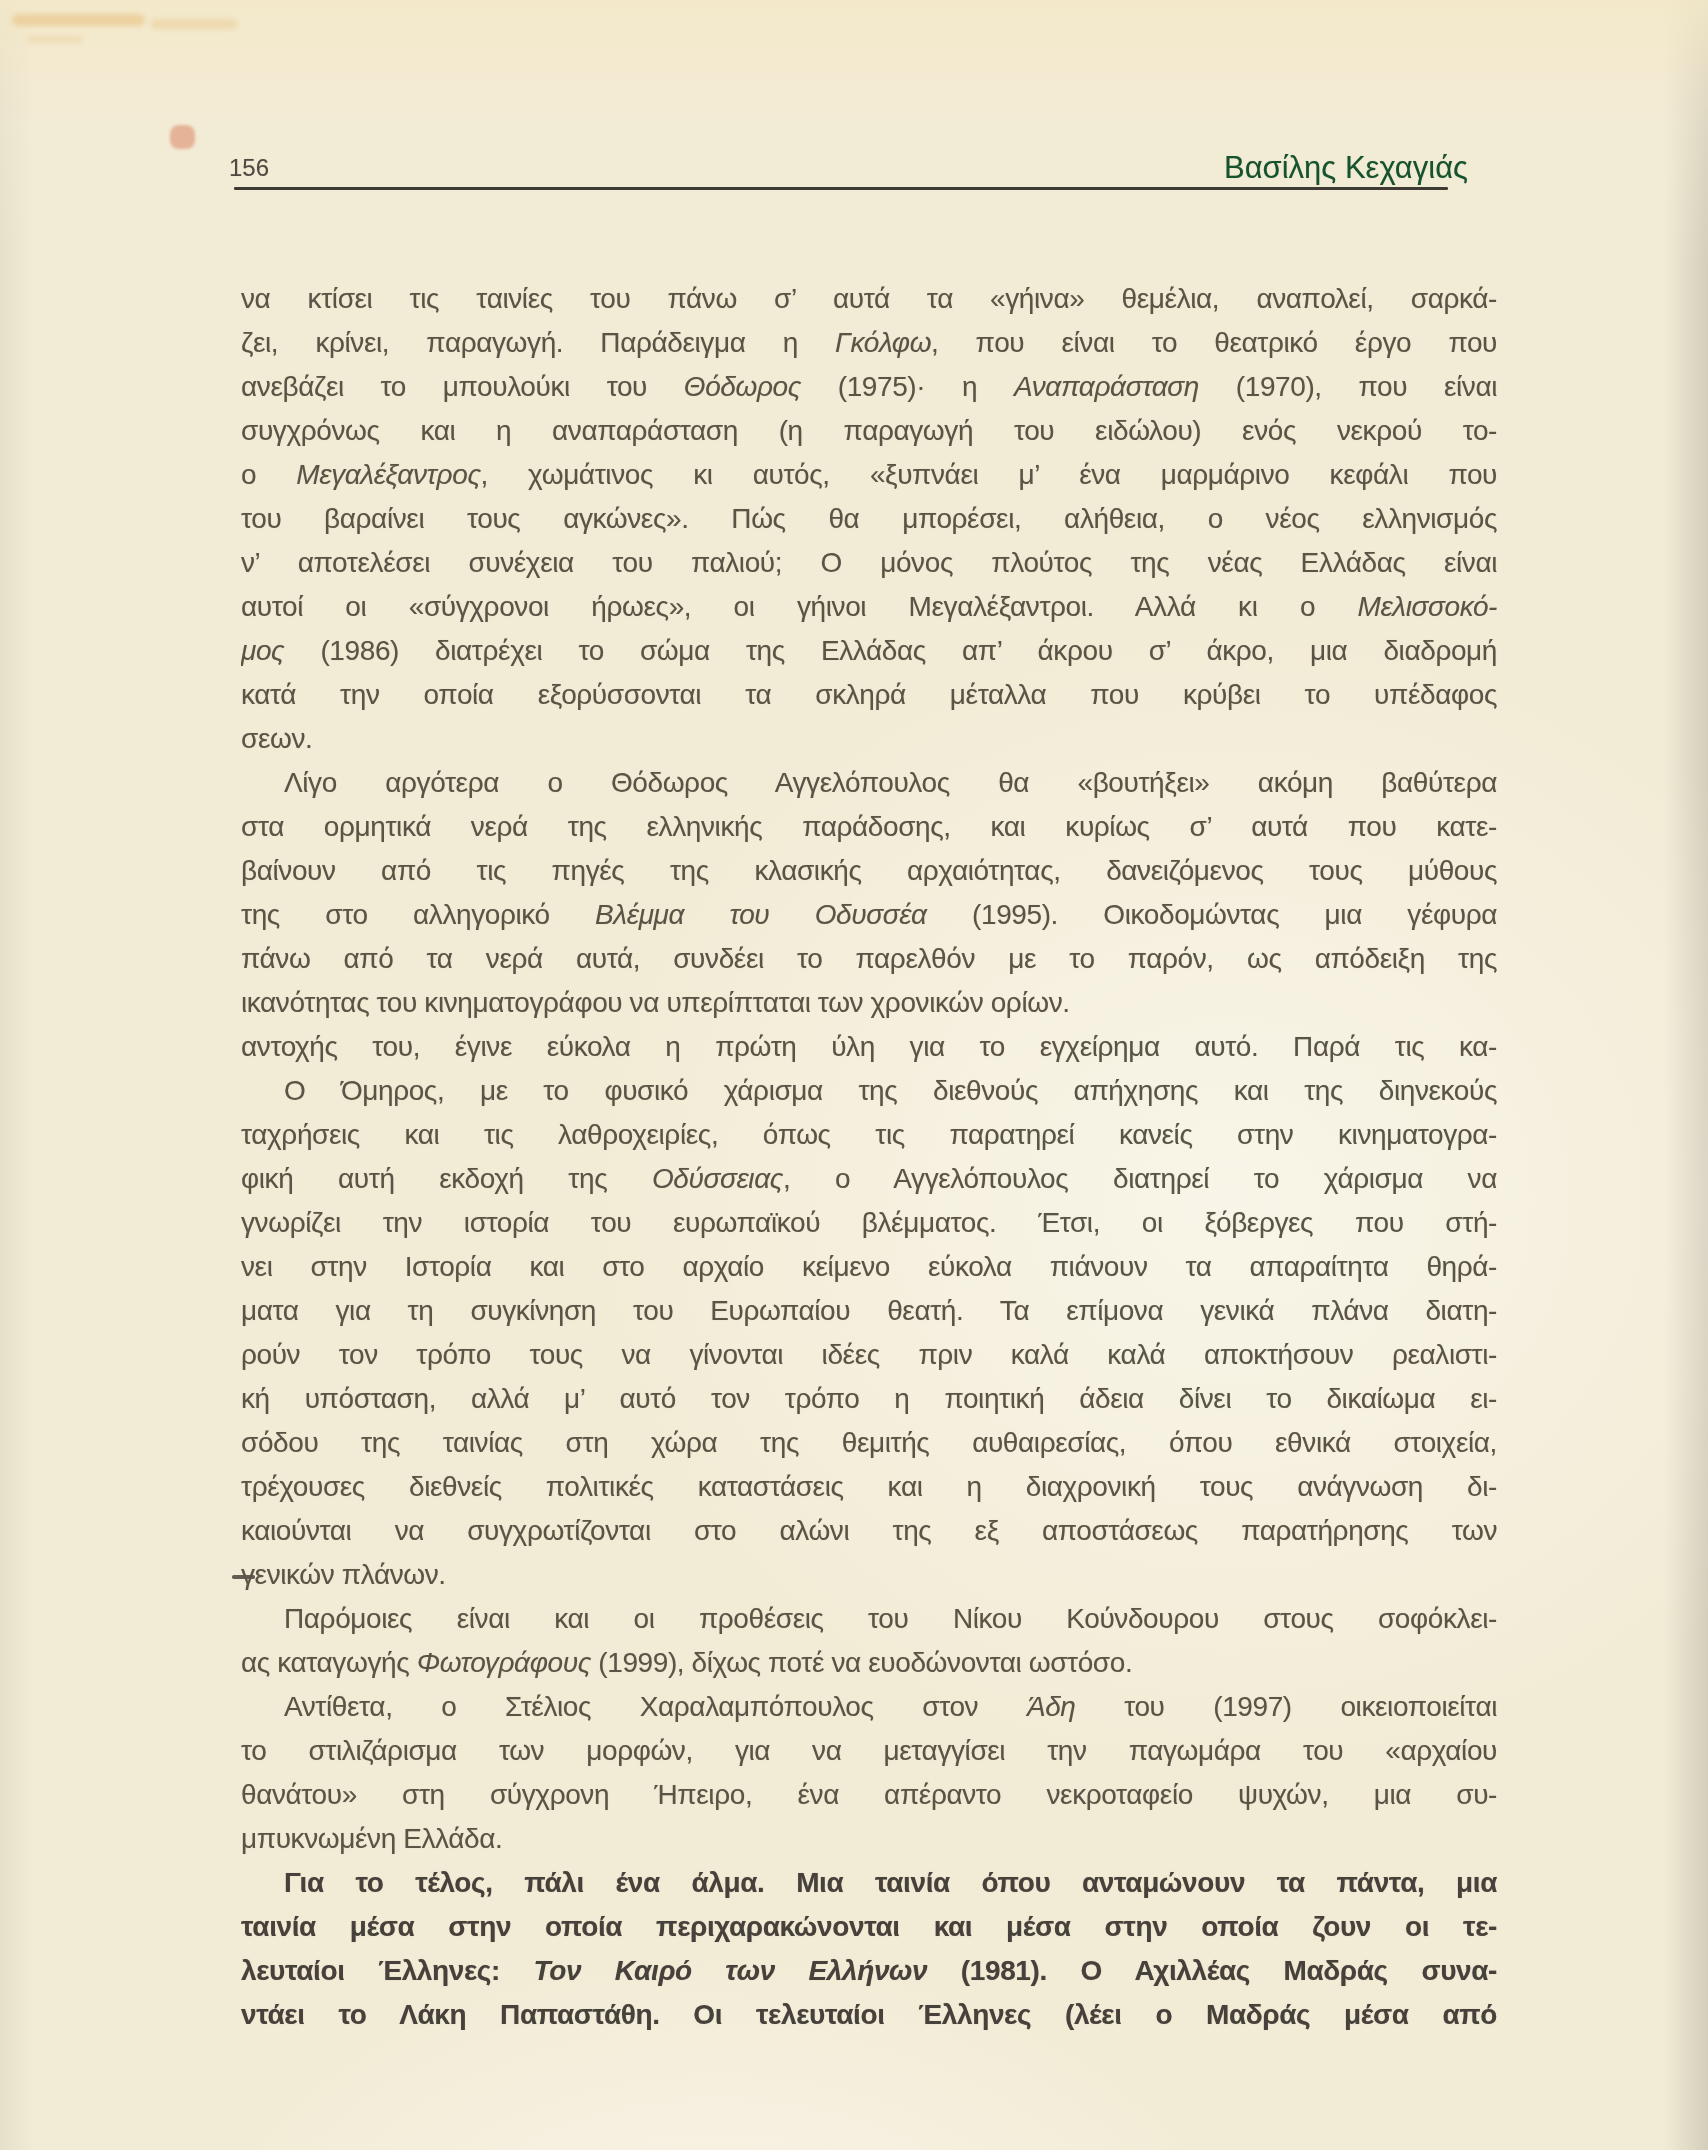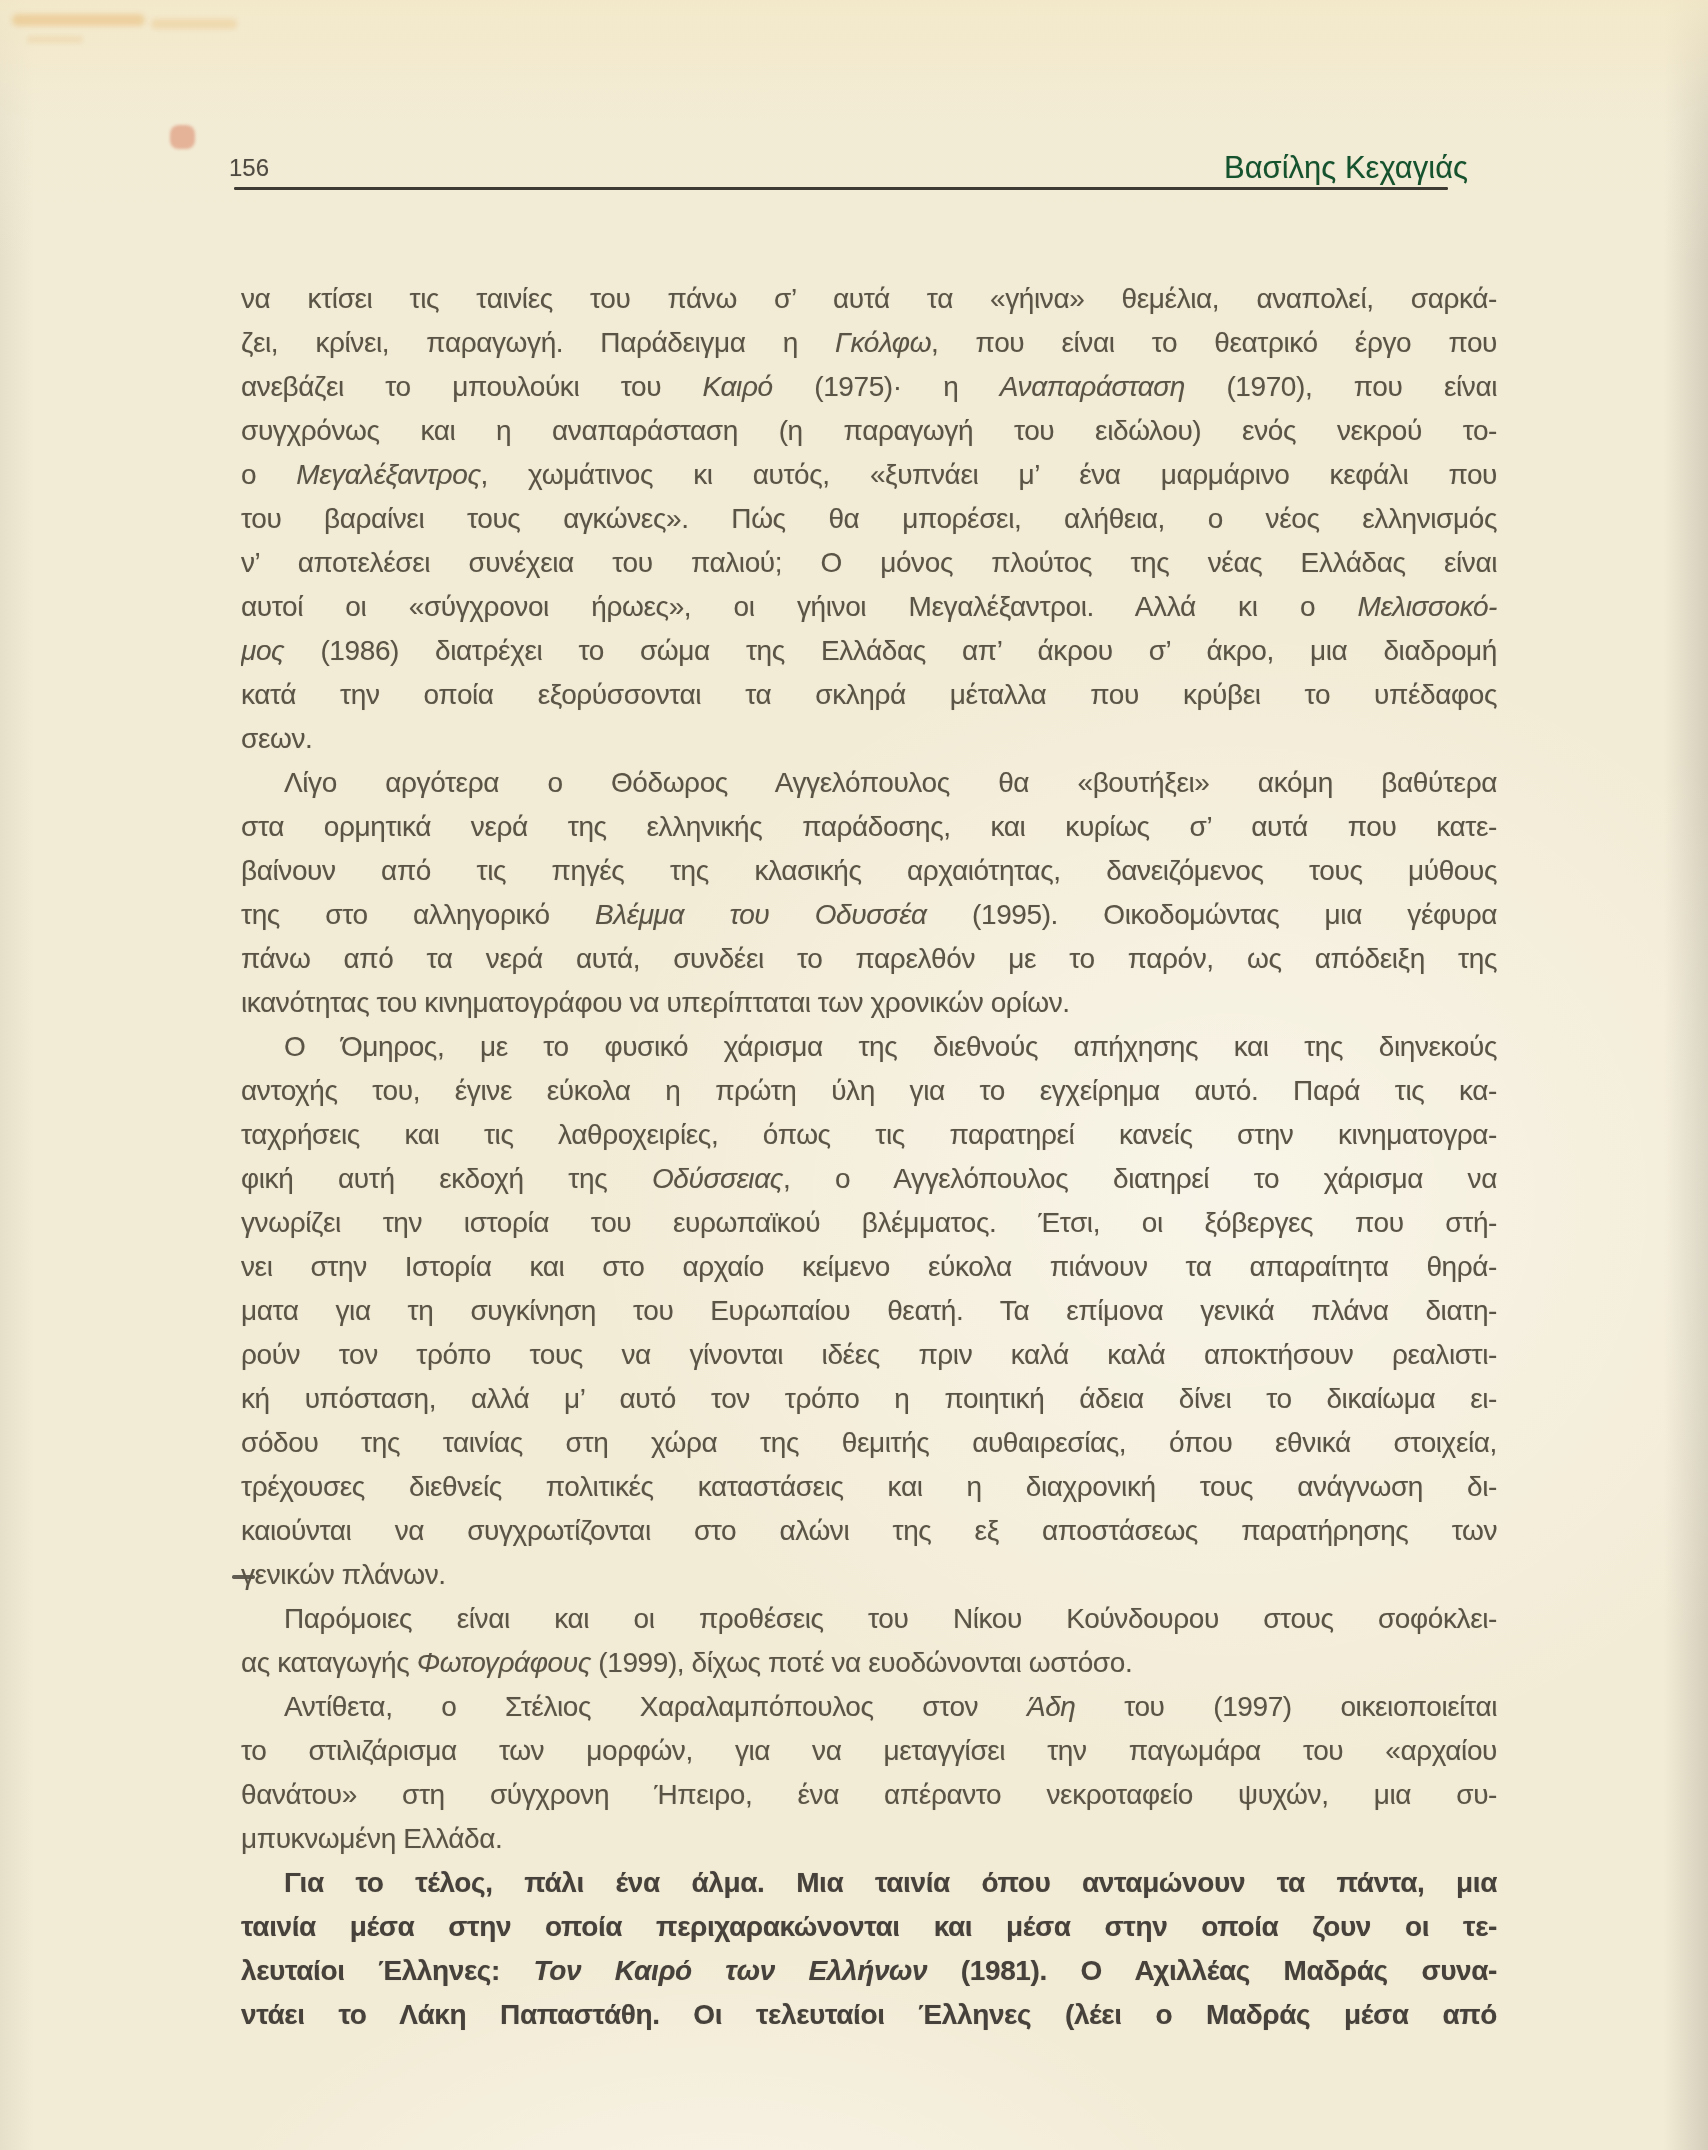--- a/index.html
+++ b/index.html
@@ -71,41 +71,41 @@
 <header>
   <span class="pageno">156</span>
   <span class="author">Βασίλης Κεχαγιάς</span>
   <div class="rule"></div>
 </header>
 
 <main id="body-text">
     <div class="para">
       <div class="line"><span>να κτίσει τις ταινίες του πάνω σ’ αυτά τα «γήινα» θεμέλια, αναπολεί, σαρκά-</span></div>
       <div class="line"><span>ζει, κρίνει, παραγωγή. Παράδειγμα η </span><em>Γκόλφω</em><span>, που είναι το θεατρικό έργο που</span></div>
-      <div class="line"><span>ανεβάζει το μπουλούκι του </span><em>Καιρό</em><span> (1975)· η </span><em>Αναπαράσταση</em><span> (1970), που είναι</span></div>
+      <div class="line"><span>ανεβάζει το μπουλούκι του </span><em>Θόδωρος</em><span> (1975)· η </span><em>Αναπαράσταση</em><span> (1970), που είναι</span></div>
       <div class="line"><span>συγχρόνως και η αναπαράσταση (η παραγωγή του ειδώλου) ενός νεκρού το-</span></div>
       <div class="line"><span>ο </span><em>Μεγαλέξαντρος</em><span>, χωμάτινος κι αυτός, «ξυπνάει μ’ ένα μαρμάρινο κεφάλι που</span></div>
       <div class="line"><span>του βαραίνει τους αγκώνες». Πώς θα μπορέσει, αλήθεια, ο νέος ελληνισμός</span></div>
       <div class="line"><span>ν’ αποτελέσει συνέχεια του παλιού; Ο μόνος πλούτος της νέας Ελλάδας είναι</span></div>
       <div class="line"><span>αυτοί οι «σύγχρονοι ήρωες», οι γήινοι Μεγαλέξαντροι. Αλλά κι ο </span><em>Μελισσοκό-</em></div>
       <div class="line"><em>μος</em><span> (1986) διατρέχει το σώμα της Ελλάδας απ’ άκρου σ’ άκρο, μια διαδρομή</span></div>
       <div class="line"><span>κατά την οποία εξορύσσονται τα σκληρά μέταλλα που κρύβει το υπέδαφος</span></div>
       <div class="line end"><span>σεων.</span></div>
     </div>
     <div class="para">
       <div class="line indent"><span>Λίγο αργότερα ο Θόδωρος Αγγελόπουλος θα «βουτήξει» ακόμη βαθύτερα</span></div>
       <div class="line"><span>στα ορμητικά νερά της ελληνικής παράδοσης, και κυρίως σ’ αυτά που κατε-</span></div>
       <div class="line"><span>βαίνουν από τις πηγές της κλασικής αρχαιότητας, δανειζόμενος τους μύθους</span></div>
       <div class="line"><span>της στο αλληγορικό </span><em>Βλέμμα του Οδυσσέα</em><span> (1995). Οικοδομώντας μια γέφυρα</span></div>
       <div class="line"><span>πάνω από τα νερά αυτά, συνδέει το παρελθόν με το παρόν, ως απόδειξη της</span></div>
       <div class="line end"><span>ικανότητας του κινηματογράφου να υπερίπταται των χρονικών ορίων.</span></div>
     </div>
     <div class="para">
+      <div class="line"><span>αντοχής του, έγινε εύκολα η πρώτη ύλη για το εγχείρημα αυτό. Παρά τις κα-</span></div>
       <div class="line indent"><span>Ο Όμηρος, με το φυσικό χάρισμα της διεθνούς απήχησης και της διηνεκούς</span></div>
-      <div class="line"><span>αντοχής του, έγινε εύκολα η πρώτη ύλη για το εγχείρημα αυτό. Παρά τις κα-</span></div>
       <div class="line"><span>ταχρήσεις και τις λαθροχειρίες, όπως τις παρατηρεί κανείς στην κινηματογρα-</span></div>
       <div class="line"><span>φική αυτή εκδοχή της </span><em>Οδύσσειας</em><span>, ο Αγγελόπουλος διατηρεί το χάρισμα να</span></div>
       <div class="line"><span>γνωρίζει την ιστορία του ευρωπαϊκού βλέμματος. Έτσι, οι ξόβεργες που στή-</span></div>
       <div class="line"><span>νει στην Ιστορία και στο αρχαίο κείμενο εύκολα πιάνουν τα απαραίτητα θηρά-</span></div>
       <div class="line"><span>ματα για τη συγκίνηση του Ευρωπαίου θεατή. Τα επίμονα γενικά πλάνα διατη-</span></div>
       <div class="line"><span>ρούν τον τρόπο τους να γίνονται ιδέες πριν καλά καλά αποκτήσουν ρεαλιστι-</span></div>
       <div class="line"><span>κή υπόσταση, αλλά μ’ αυτό τον τρόπο η ποιητική άδεια δίνει το δικαίωμα ει-</span></div>
       <div class="line"><span>σόδου της ταινίας στη χώρα της θεμιτής αυθαιρεσίας, όπου εθνικά στοιχεία,</span></div>
       <div class="line"><span>τρέχουσες διεθνείς πολιτικές καταστάσεις και η διαχρονική τους ανάγνωση δι-</span></div>
       <div class="line"><span>καιούνται να συγχρωτίζονται στο αλώνι της εξ αποστάσεως παρατήρησης των</span></div>

